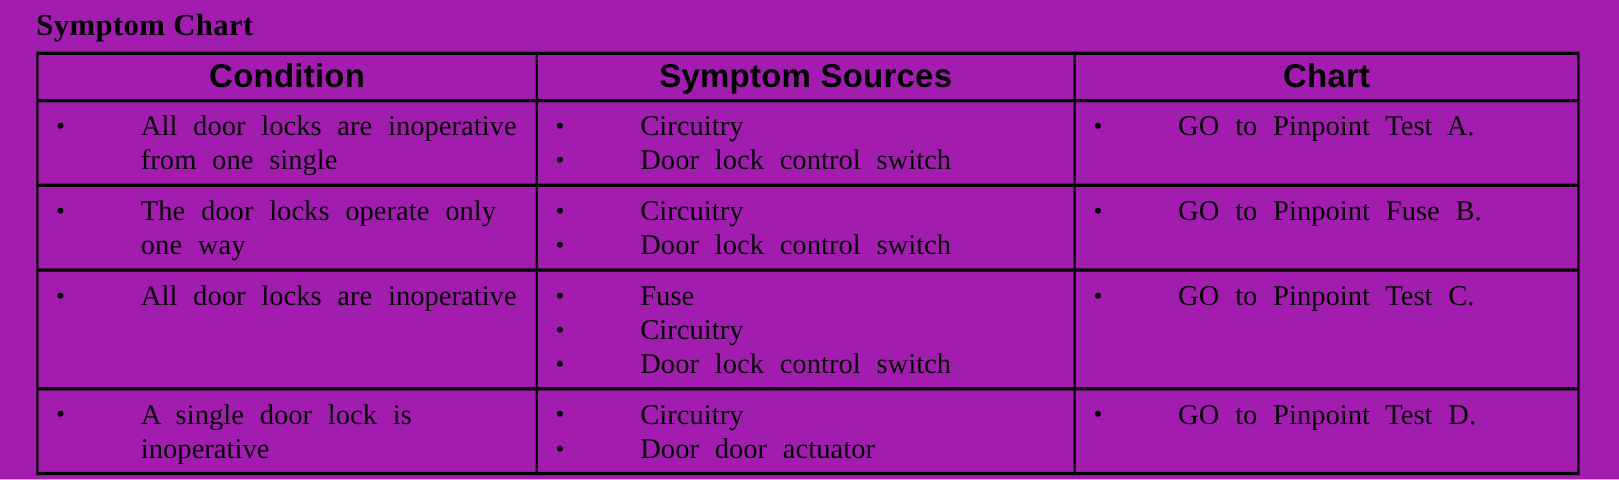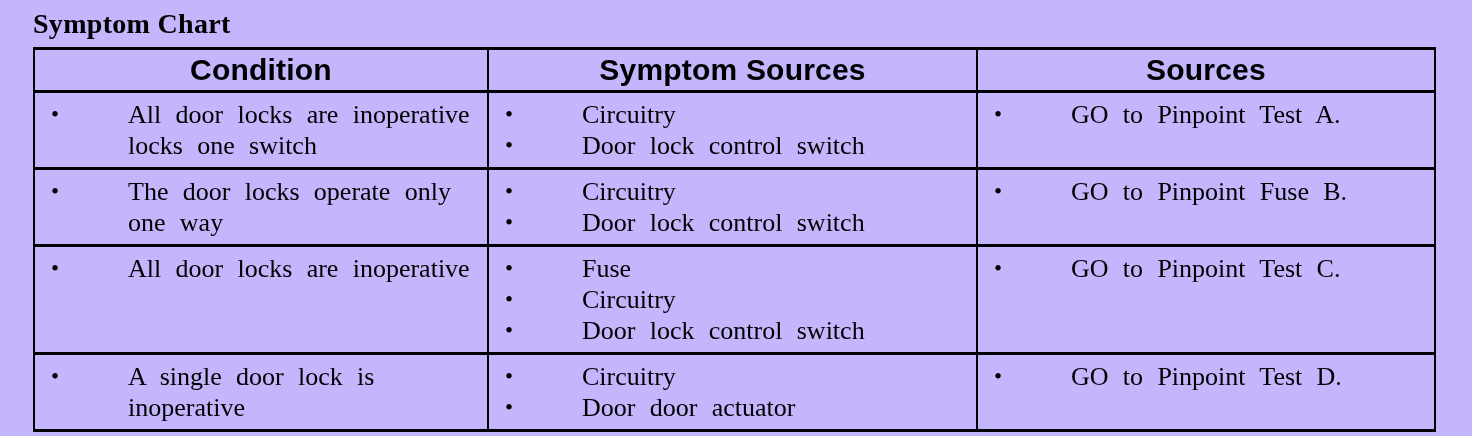--- a/index.html
+++ b/index.html
@@ -5,21 +5,21 @@
   * { box-sizing: border-box; }
   html, body {
     margin: 0;
     padding: 0;
     background: #ffffff;
   }
   .page {
     position: relative;
     width: 1472px;
     height: 436px;
-    background: #c4b5fd;
+    background: #a21caf;
     color: #000000;
     font-family: "Liberation Serif", serif;
     padding: 9px 32px 0 33px;
     overflow: hidden;
   }
   .doc-title {
     font-family: "Liberation Serif", serif;
     font-size: 28px;
     font-weight: bold;
     letter-spacing: 0.3px;
@@ -88,32 +88,32 @@
   <table class="symptom-chart">
     <colgroup>
       <col class="c-condition">
       <col class="c-sources">
       <col class="c-action">
     </colgroup>
     <thead>
       <tr>
         <th>Condition</th>
         <th>Symptom Sources</th>
-        <th>Sources</th>
+        <th>Chart</th>
       </tr>
     </thead>
     <tbody>
 
       <tr class="row-a">
         <td>
           <div class="bullet-item">
             <span class="bullet">•</span>
             <div class="bullet-text">
               <div class="line">All door locks are inoperative</div>
-              <div class="line">locks one switch</div>
+              <div class="line">from one single</div>
             </div>
           </div>
         </td>
         <td>
           <div class="bullet-item">
             <span class="bullet">•</span>
             <div class="bullet-text">
                 <div class="line">Circuitry</div>
               </div>
           </div>

